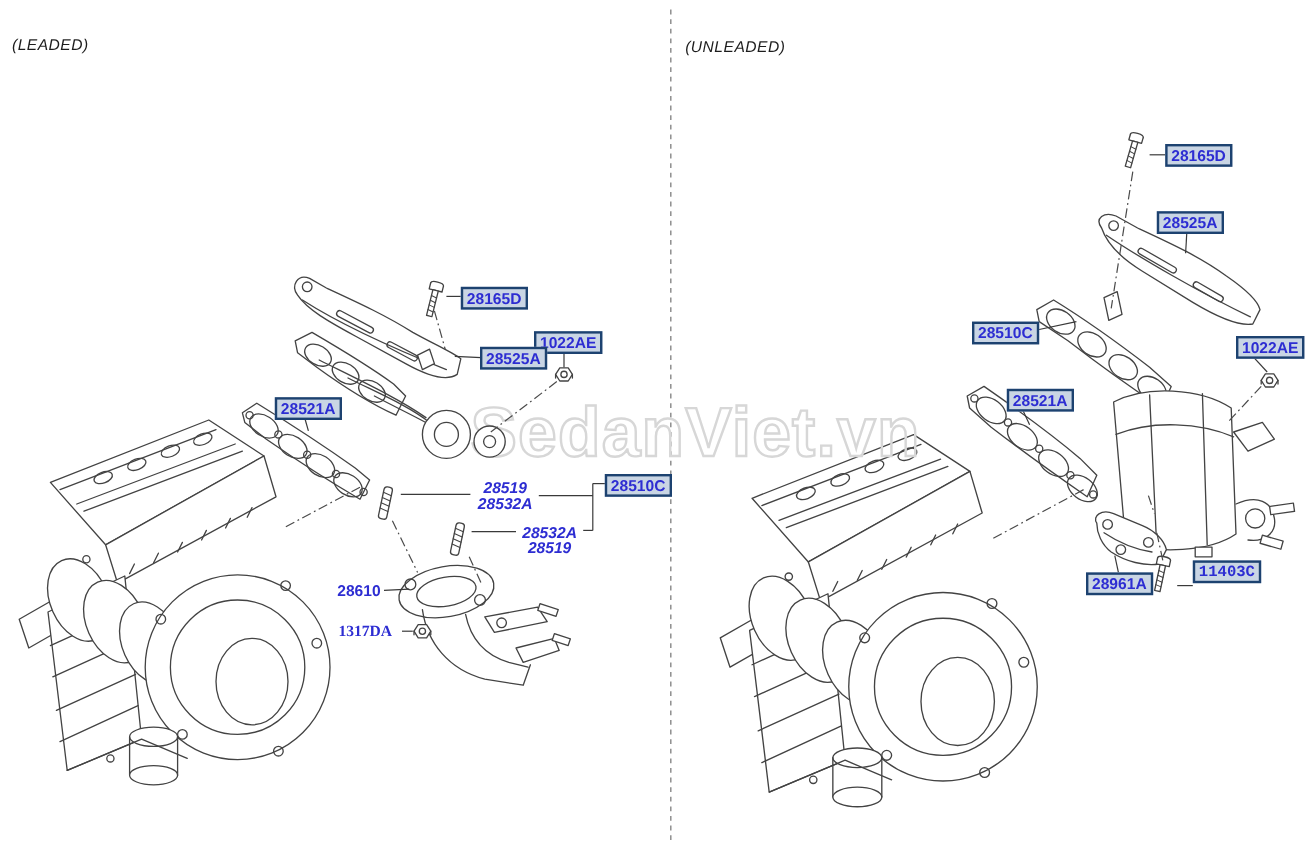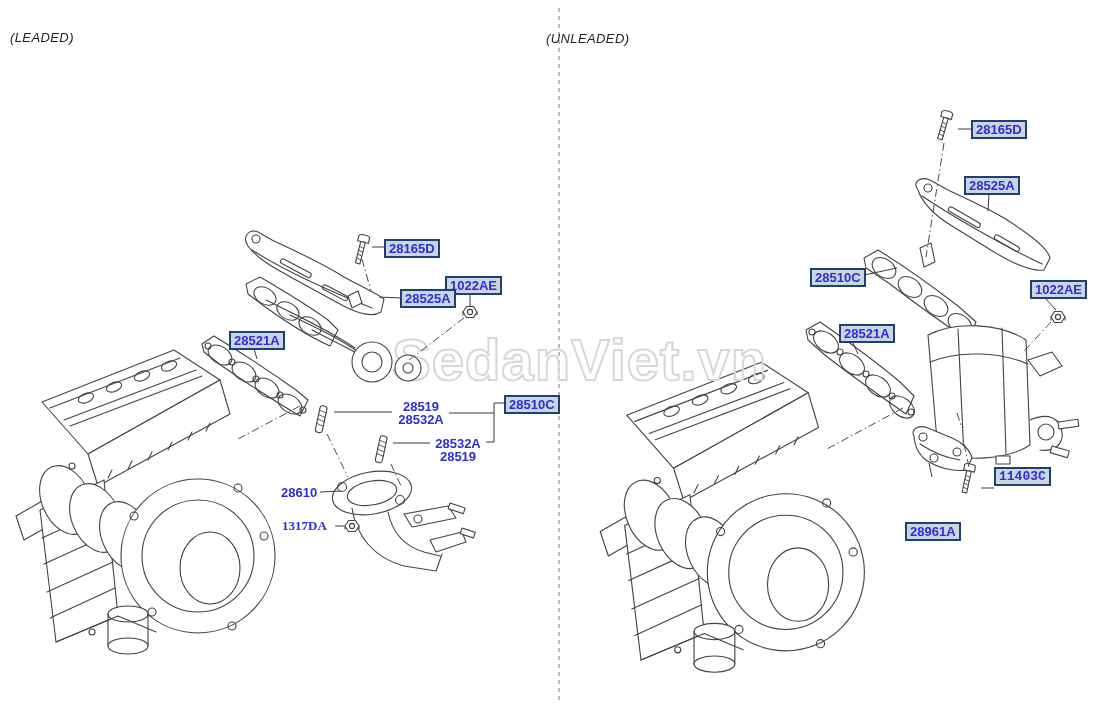--- a/index.html
+++ b/index.html
@@ -12,21 +12,21 @@
     position:absolute;font-size:13px;color:#1d1d1d;letter-spacing:.4px;font-style:italic;
   }
   .plabel{
     position:absolute;font-weight:bold;font-size:13px;color:#2d2dd2;
     white-space:nowrap;line-height:13px;
   }
   .boxed{
     background:#c9d5e4;border:2px solid #1d4270;padding:1px 3px 0 3px;
     line-height:13px;height:14px;
   }
-  .stack{text-align:center;}
+  .stack{text-align:center;font-style:italic;}
   .stack span{display:block;line-height:13px;}
 </style>
 </head>
 <body>
 
 <div id="stage">
 
 <svg width="1094" height="704" viewBox="0 0 1094 704">
   <defs>
 
@@ -250,21 +250,21 @@
     <path d="M391,464 L401,486"></path>
     <path d="M944,143 L926,257"></path>
     <path d="M1051,322 L1024,351"></path>
     <path d="M903,408 L827,449"></path>
     <path d="M957,413 L962,428"></path>
     <path d="M964,444 L969,467"></path>
   </g>
 </svg>
 
 <div class="section-title" style="left:10px;top:30px;">(LEADED)</div>
-<div class="section-title" style="left:546px;top:31px;">(UNLEADED)</div>
+<div class="section-title" style="left:571px;top:31px;">(UNLEADED)</div>
 
 <div class="plabel boxed" style="left:384px;top:239px;">28165D</div>
 <div class="plabel boxed" style="left:445px;top:276px;">1022AE</div>
 <div class="plabel boxed" style="left:400px;top:289px;">28525A</div>
 <div class="plabel boxed" style="left:229px;top:331px;">28521A</div>
 <div class="plabel boxed" style="left:504px;top:395px;">28510C</div>
 <div class="plabel stack" style="left:390px;top:400px;width:62px;">
   <span>28519</span>
   <span>28532A</span>
 </div>
@@ -273,16 +273,16 @@
   <span>28519</span>
 </div>
 <div class="plabel" style="left:281px;top:486px;">28610</div>
 <div class="plabel" style="left:282px;top:519px;font-family:Liberation Serif, serif;">1317DA</div>
 
 <div class="plabel boxed" style="left:971px;top:120px;">28165D</div>
 <div class="plabel boxed" style="left:964px;top:176px;">28525A</div>
 <div class="plabel boxed" style="left:810px;top:268px;">28510C</div>
 <div class="plabel boxed" style="left:1030px;top:280px;">1022AE</div>
 <div class="plabel boxed" style="left:839px;top:324px;">28521A</div>
-<div class="plabel boxed" style="left:905px;top:477px;margin-top:45px;">28961A</div>
+<div class="plabel boxed" style="left:905px;top:477px;">28961A</div>
 <div class="plabel boxed" style="left:994px;top:467px;font-family:Liberation Mono, monospace;">11403C</div>
 
 </div>
 
 </body></html>

